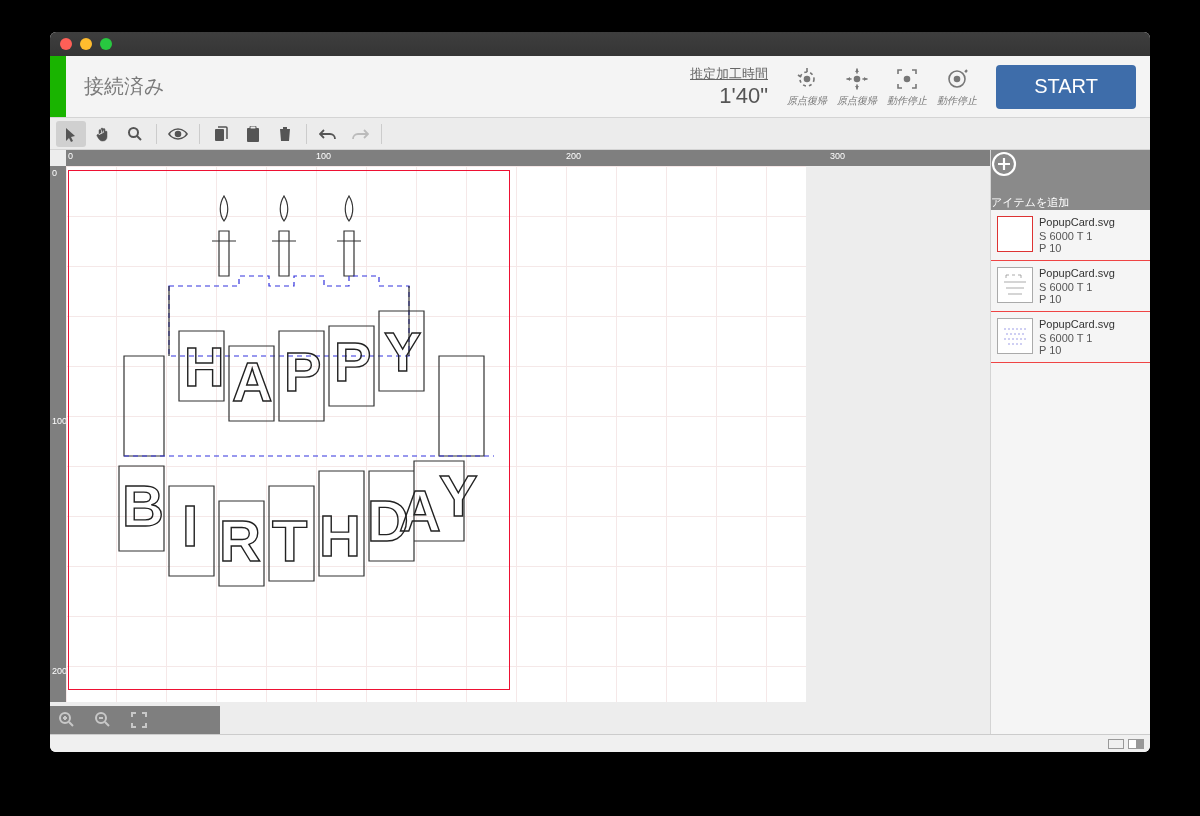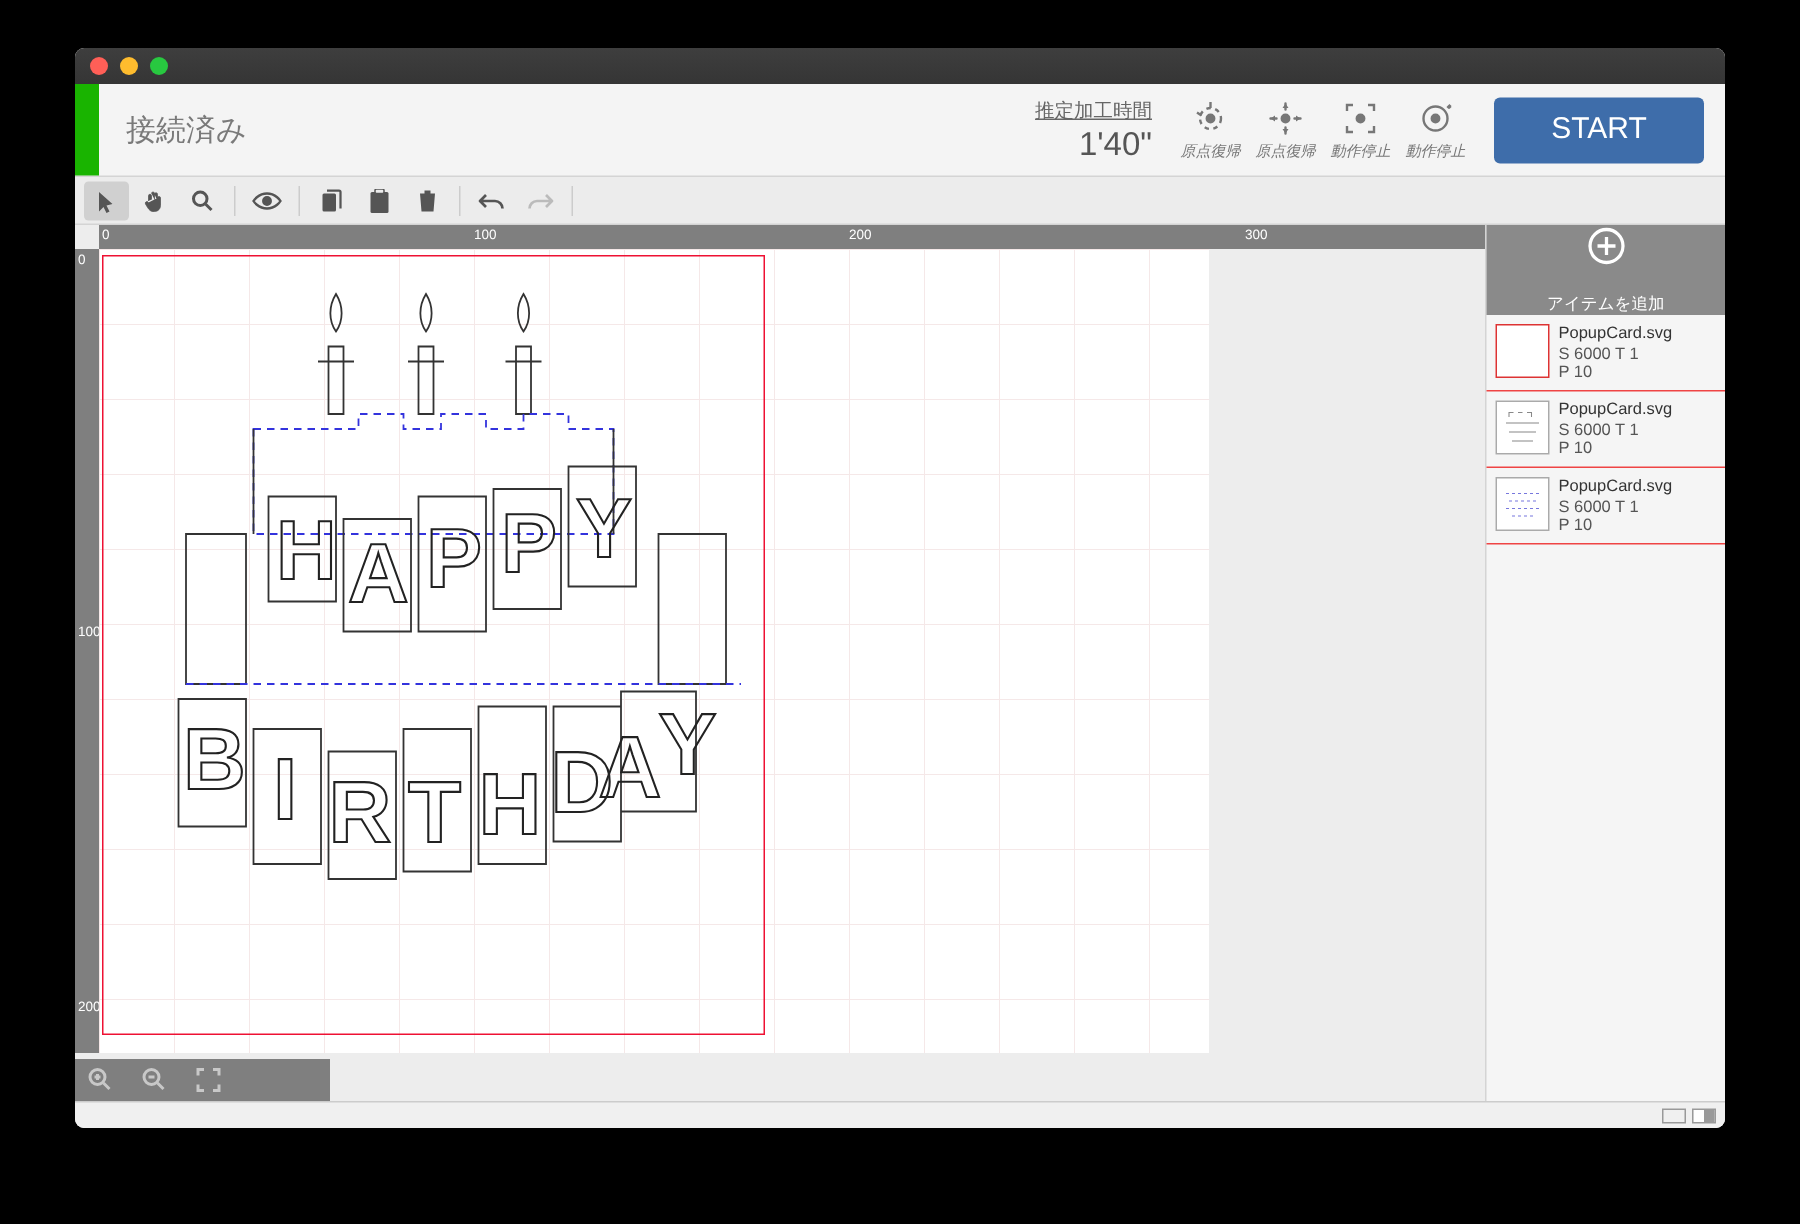--- a/index.html
+++ b/index.html
@@ -32,21 +32,21 @@
 .ruler-v { width: 16px; background: #7f7f7f; position: absolute; left: 0; top: 16px; bottom: 32px; color: #fff; font-size: 9px; }
 .ruler-v span { position: absolute; left: 2px; writing-mode: horizontal-tb; }
 .canvas { position: absolute; left: 16px; top: 16px; right: 0; bottom: 32px; background: #ededed; overflow: hidden; }
 .paper { position: absolute; left: 0; top: 0; width: 740px; height: 100%; background: #fff;
   background-image: linear-gradient(#f5e8e8 1px, transparent 1px), linear-gradient(90deg, #f5e8e8 1px, transparent 1px);
   background-size: 50px 50px; }
 .artbox { position: absolute; left: 2px; top: 4px; width: 442px; height: 520px; border: 1px solid #e13; }
 .zoombar { position: absolute; left: 0; bottom: 0; height: 28px; background: #7f7f7f; display: flex; align-items: center; padding: 0 8px; gap: 18px; color: #c8c8c8; width: 170px; }
 .zoombar svg { cursor: pointer; }
 .sidebar { width: 160px; background: #f5f5f5; border-left: 1px solid #d4d4d4; display: flex; flex-direction: column; }
-.add-item { height: 60px; background: #8a8a8a; color: #fff; display: flex; flex-direction: column; align-items: center; justify-content: center; gap: 18px; cursor: pointer; }
+.add-item { height: 60px; background: #8a8a8a; color: #fff; display: flex; flex-direction: column; justify-content: center; gap: 18px; cursor: pointer; }
 .add-item-lbl { font-size: 11px; }
 .item { display: flex; padding: 6px 6px; border-bottom: 1px solid #ef4444; gap: 6px; font-size: 11px; color: #555; cursor: pointer; }
 .thumb { width: 36px; height: 36px; border: 1px solid #aaa; background: #fff; display:flex; align-items:center; justify-content:center; }
 .thumb.red { border-color: #d33; }
 .item-info { flex: 1; }
 .item-name { color: #333; margin-bottom: 2px; }
 .statusbar { height: 18px; background: #f0f0f0; border-top: 1px solid #ccc; display: flex; justify-content: flex-end; align-items: center; padding: 0 6px; gap: 4px; }
 .sb-ic { width: 14px; height: 10px; border: 1px solid #999; }
 .design { position:absolute; left:0; top:0; }
 </style>

